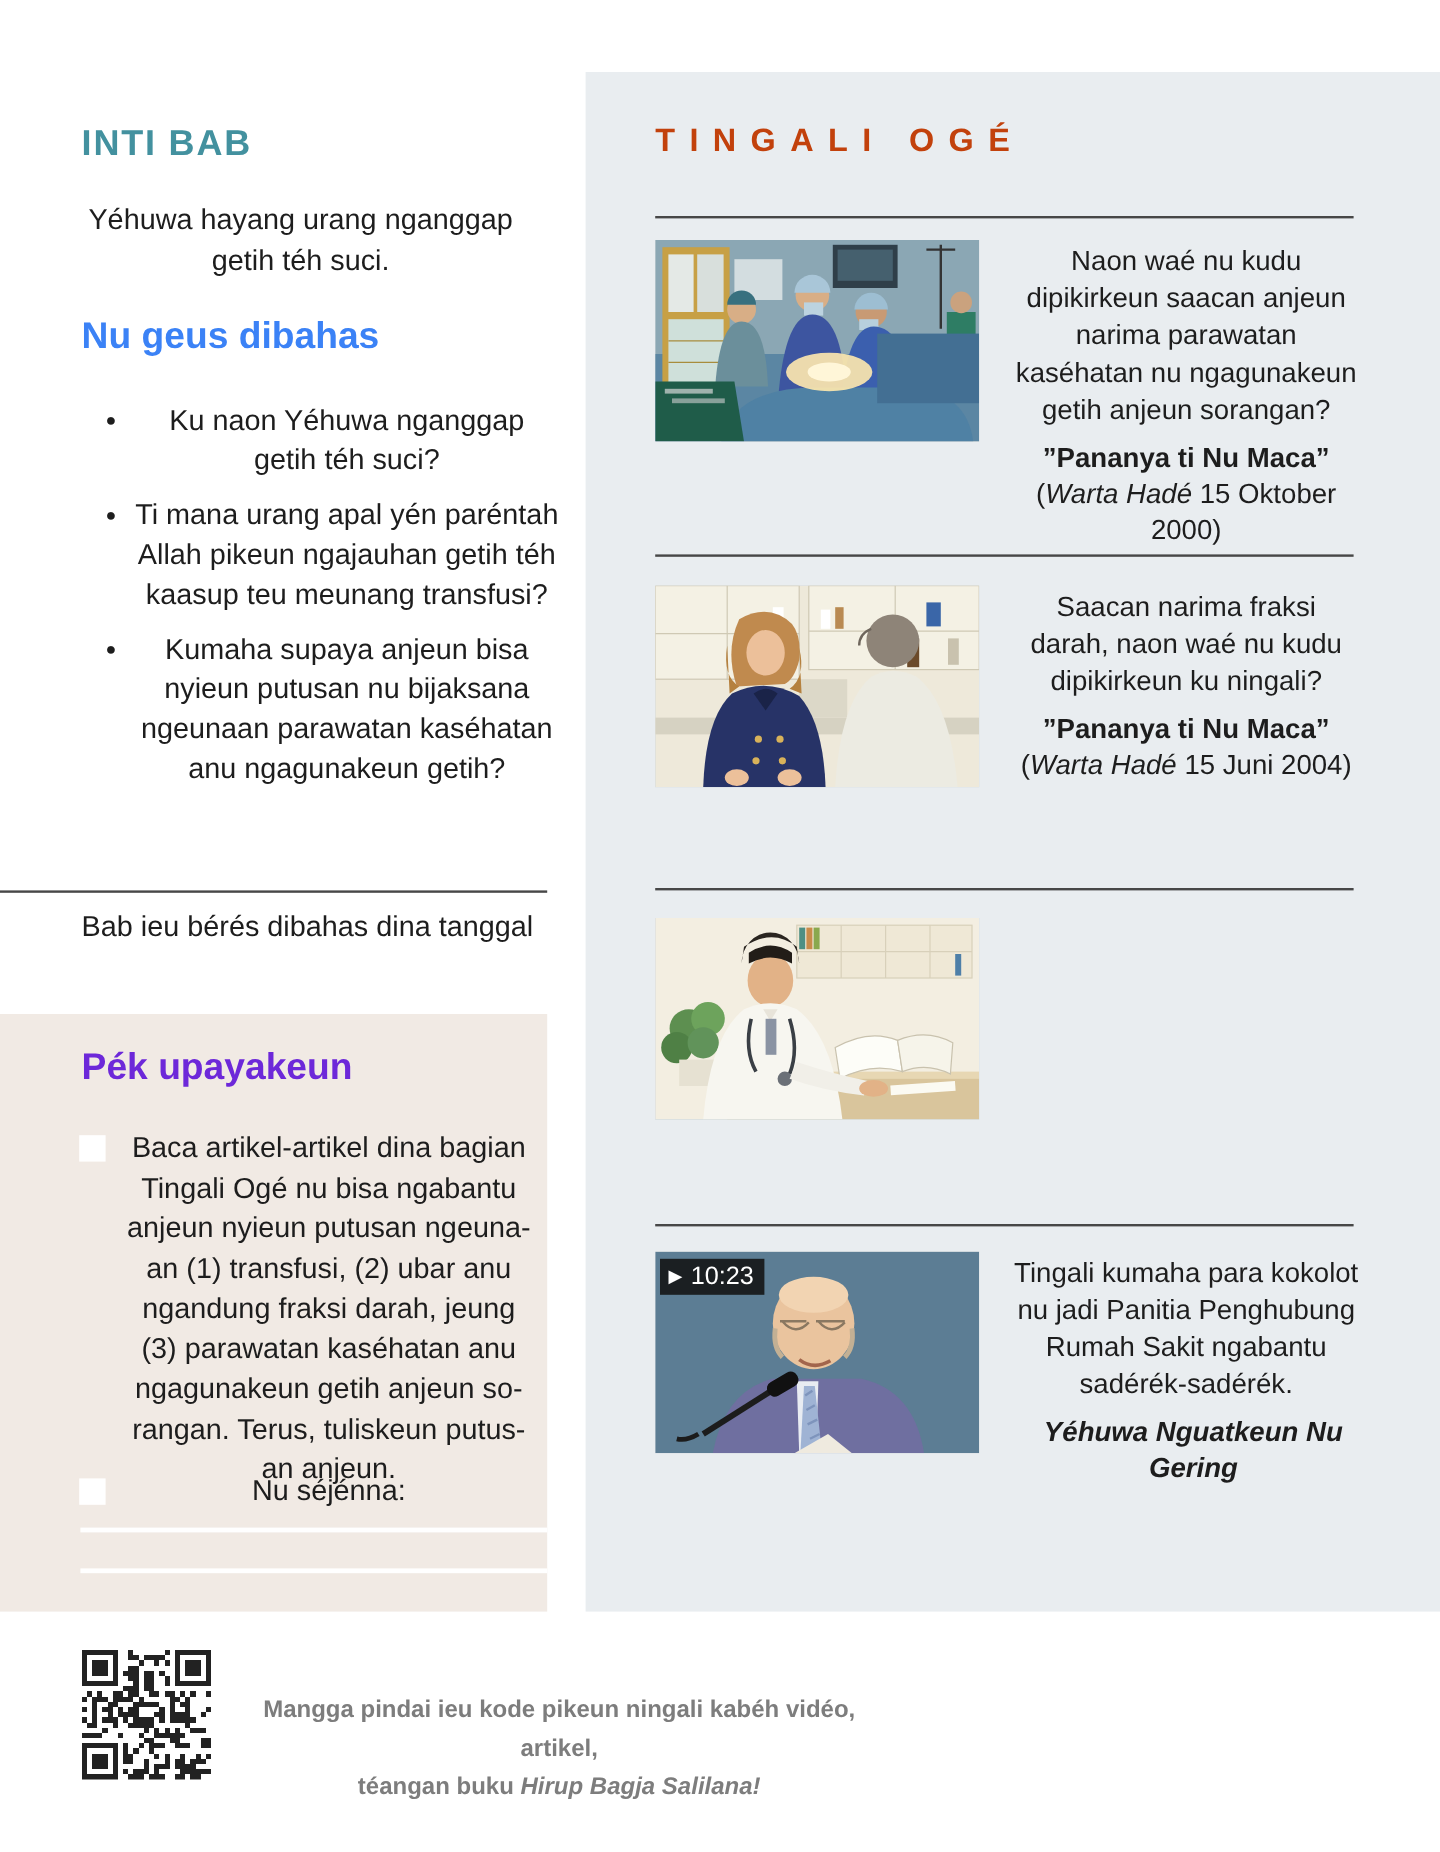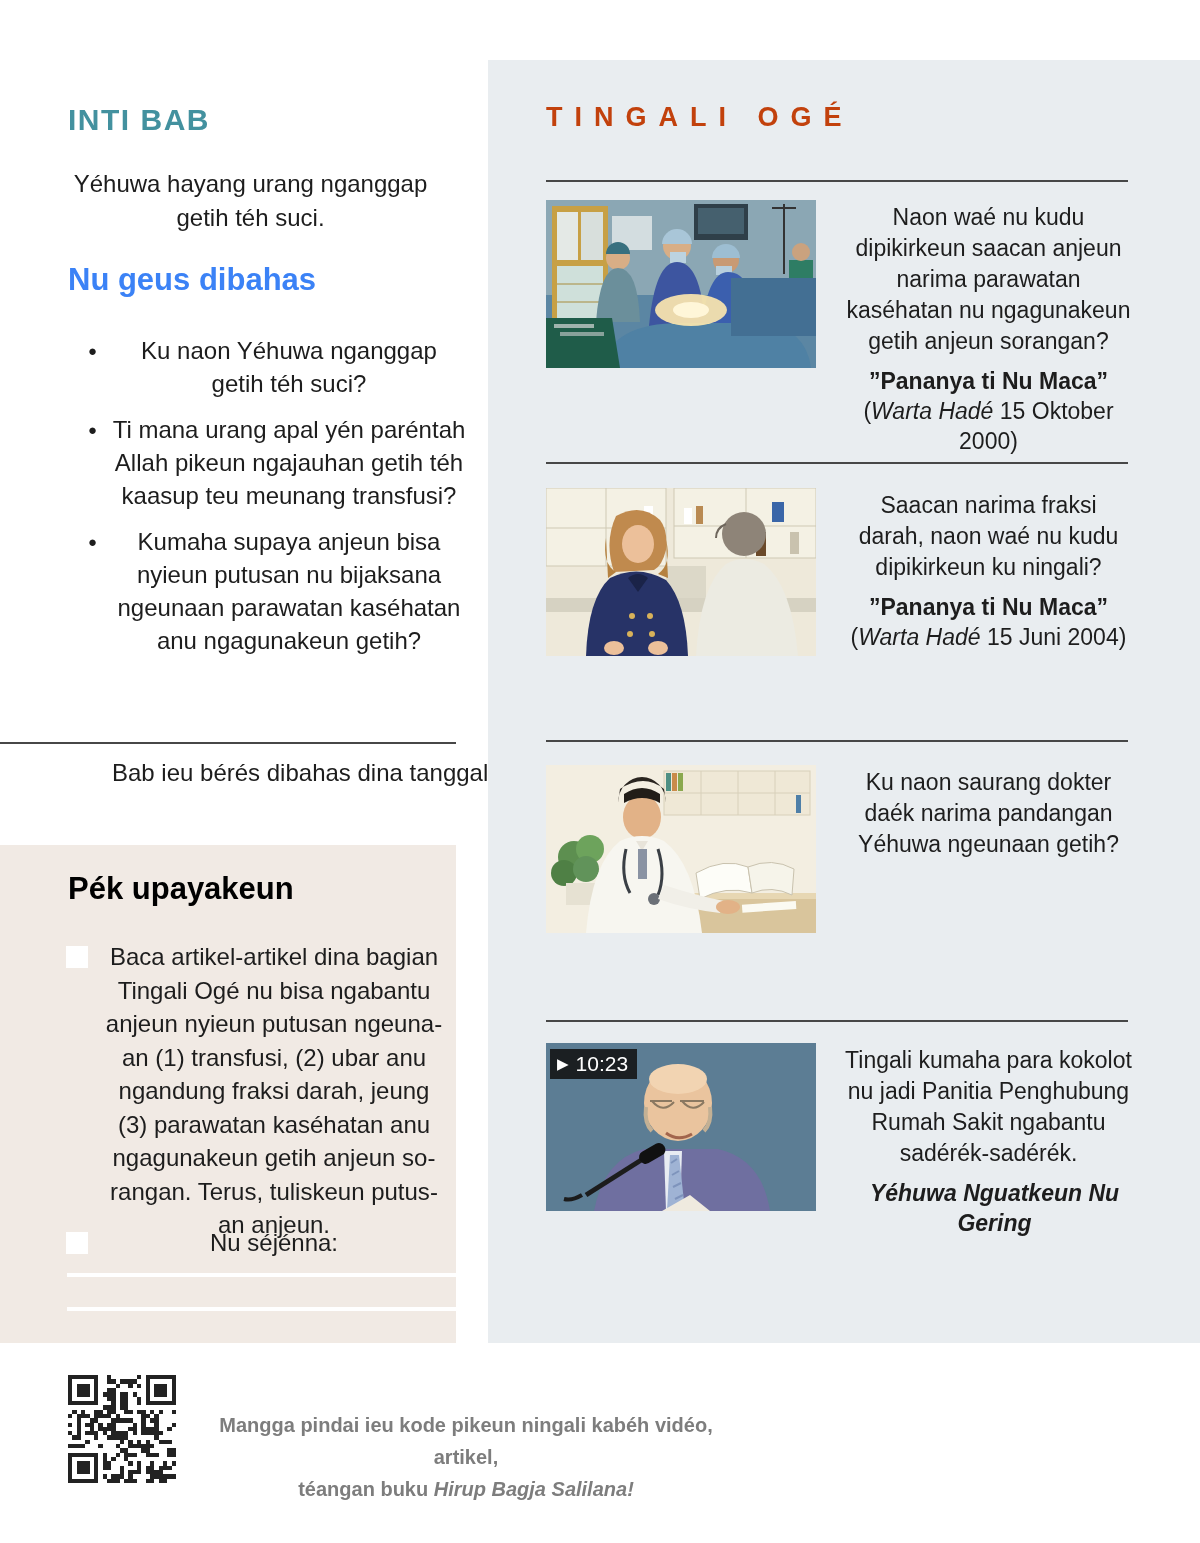--- a/index.html
+++ b/index.html
@@ -10,24 +10,24 @@
   .abs{position:absolute;}
 
   
   .inti-title{left:68px;top:103px;font-size:30px;font-weight:700;color:#43919f;letter-spacing:1.5px;}
   .inti-summary{left:68px;top:167px;width:365px;font-size:24px;line-height:34px;}
   .discussed-title{left:68px;top:262px;font-size:31px;font-weight:700;color:#3b82f6;}
   .bullets{left:68px;top:334px;width:398px;}
   .bullet-item{position:relative;padding-left:44px;margin-bottom:13px;font-size:24px;line-height:33px;}
   .bullet-dot{position:absolute;left:20px;top:0;font-size:15px;line-height:33px;color:#1d1d1d;}
   .rule-left{left:0;top:742px;width:456px;height:2px;background:#474747;}
-  .completion{left:68px;top:759px;font-size:24px;margin-left:44px;}
+  .completion{left:68px;top:759px;font-size:24px;}
 
   .try-box{left:0;top:845px;width:456px;height:498px;background:#f1eae4;}
-  .try-title{left:68px;top:871px;font-size:31px;font-weight:700;color:#000000;}
+  .try-title{left:68px;top:871px;font-size:31px;font-weight:700;color:#6d28d9;}
   .chk{width:22px;height:22px;background:#ffffff;left:66px;}
   .chk1{top:946px;} .chk2{top:1232px;}
   .task-text{left:102px;width:344px;font-size:24px;line-height:33.5px;}
   .task1{top:940px;} .task2{top:1226px;}
   .write-line{left:67px;width:389px;height:4px;background:#ffffff;}
   .wl1{top:1273px;} .wl2{top:1307px;}
 
   
   .qr{left:68px;top:1375px;width:108px;height:108px;}
   .scan-text{left:196px;top:1409px;width:540px;font-size:20px;line-height:32px;font-weight:700;color:#7d7d7d;}
@@ -434,21 +434,20 @@
         <path d="M90 76 l6 10 l6 -10 z" fill="#e8e4da"></path>
         <rect x="92" y="84" width="9" height="30" fill="#8a93a3"></rect>
         <path d="M80 84 q-6 26 4 44" stroke="#3a3f45" stroke-width="3" fill="none"></path>
         <path d="M112 84 q8 26 0 46" stroke="#3a3f45" stroke-width="3" fill="none"></path>
         <circle cx="108" cy="134" r="6" fill="#6b7077"></circle>
         <path d="M118 120 q30 10 60 16 l-4 12 q-34 -4 -62 -14 z" fill="#f1efe8"></path>
         <ellipse cx="182" cy="142" rx="12" ry="7" fill="#e2b287"></ellipse>
       </svg>
     </div>
     <div class="abs item-text tx3">
-      <p class="q">Ku naon saurang dokter daék narima pandangan Yéhuwa ngeunaan getih?</p>
     </div>
 
     <div class="abs thumb th4">
       <svg viewBox="0 0 270 168" preserveAspectRatio="none">
         <rect width="270" height="168" fill="#5c7d94"></rect>
         <path d="M48 168 q10 -52 50 -62 l74 0 q44 10 52 62 z" fill="#6f6fa0"></path>
         <path d="M118 108 l18 0 l-2 60 l-14 0 z" fill="#e8ecf2"></path>
         <path d="M124 112 l9 0 l6 56 l-18 0 z" fill="#9fb3d4"></path>
         <line x1="125" y1="120" x2="131" y2="116" stroke="#7e94bc" stroke-width="2"></line>
         <line x1="126" y1="132" x2="133" y2="128" stroke="#7e94bc" stroke-width="2"></line>

